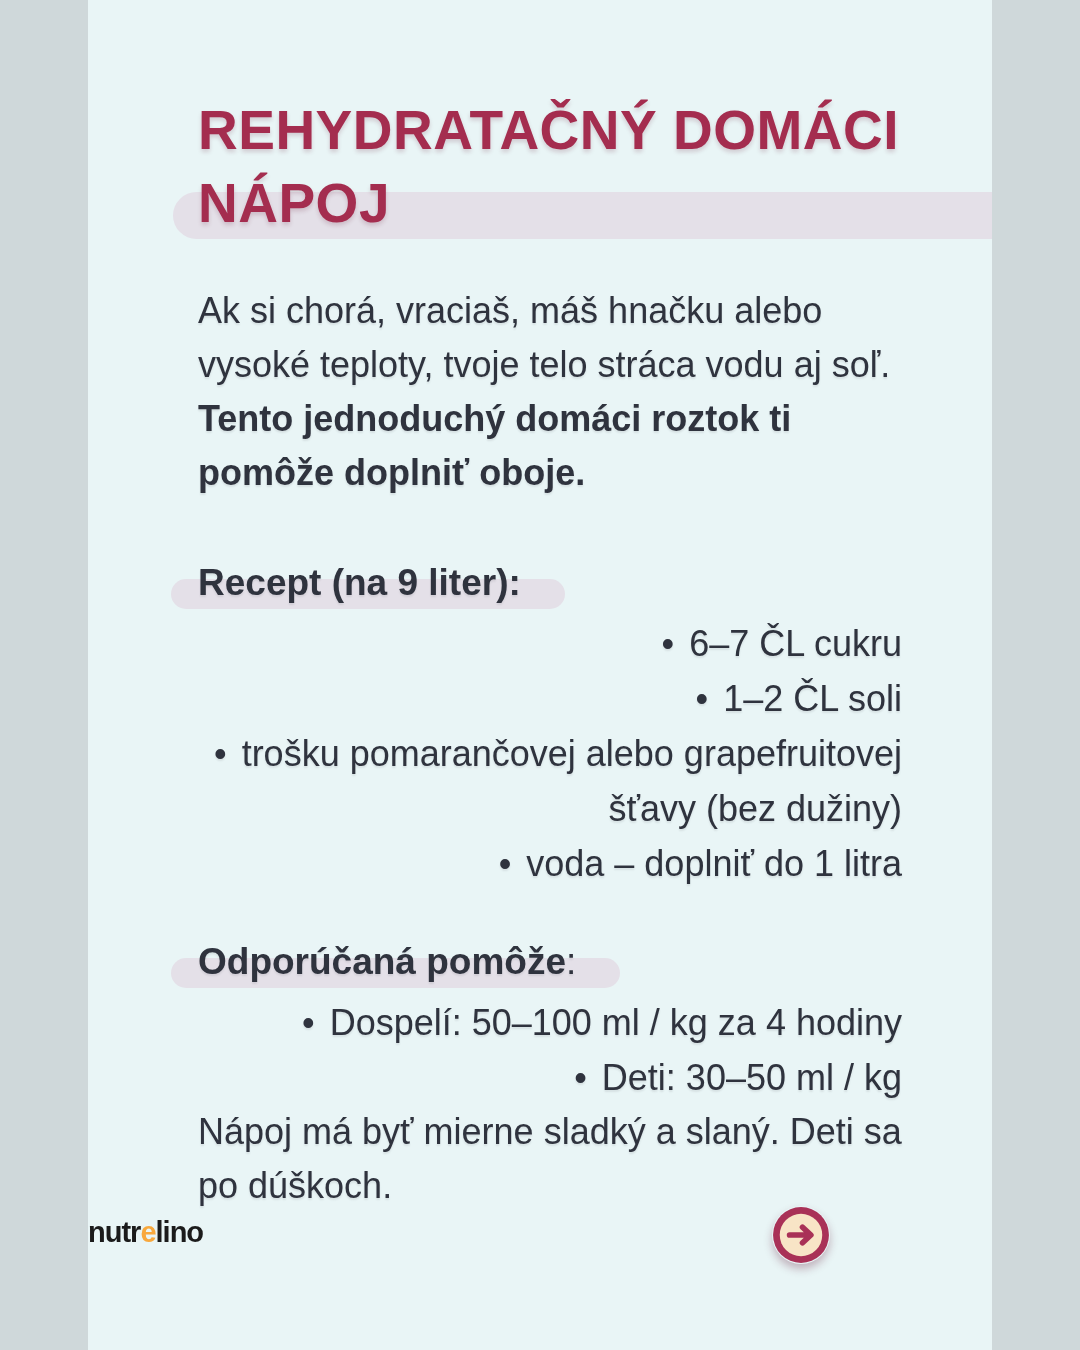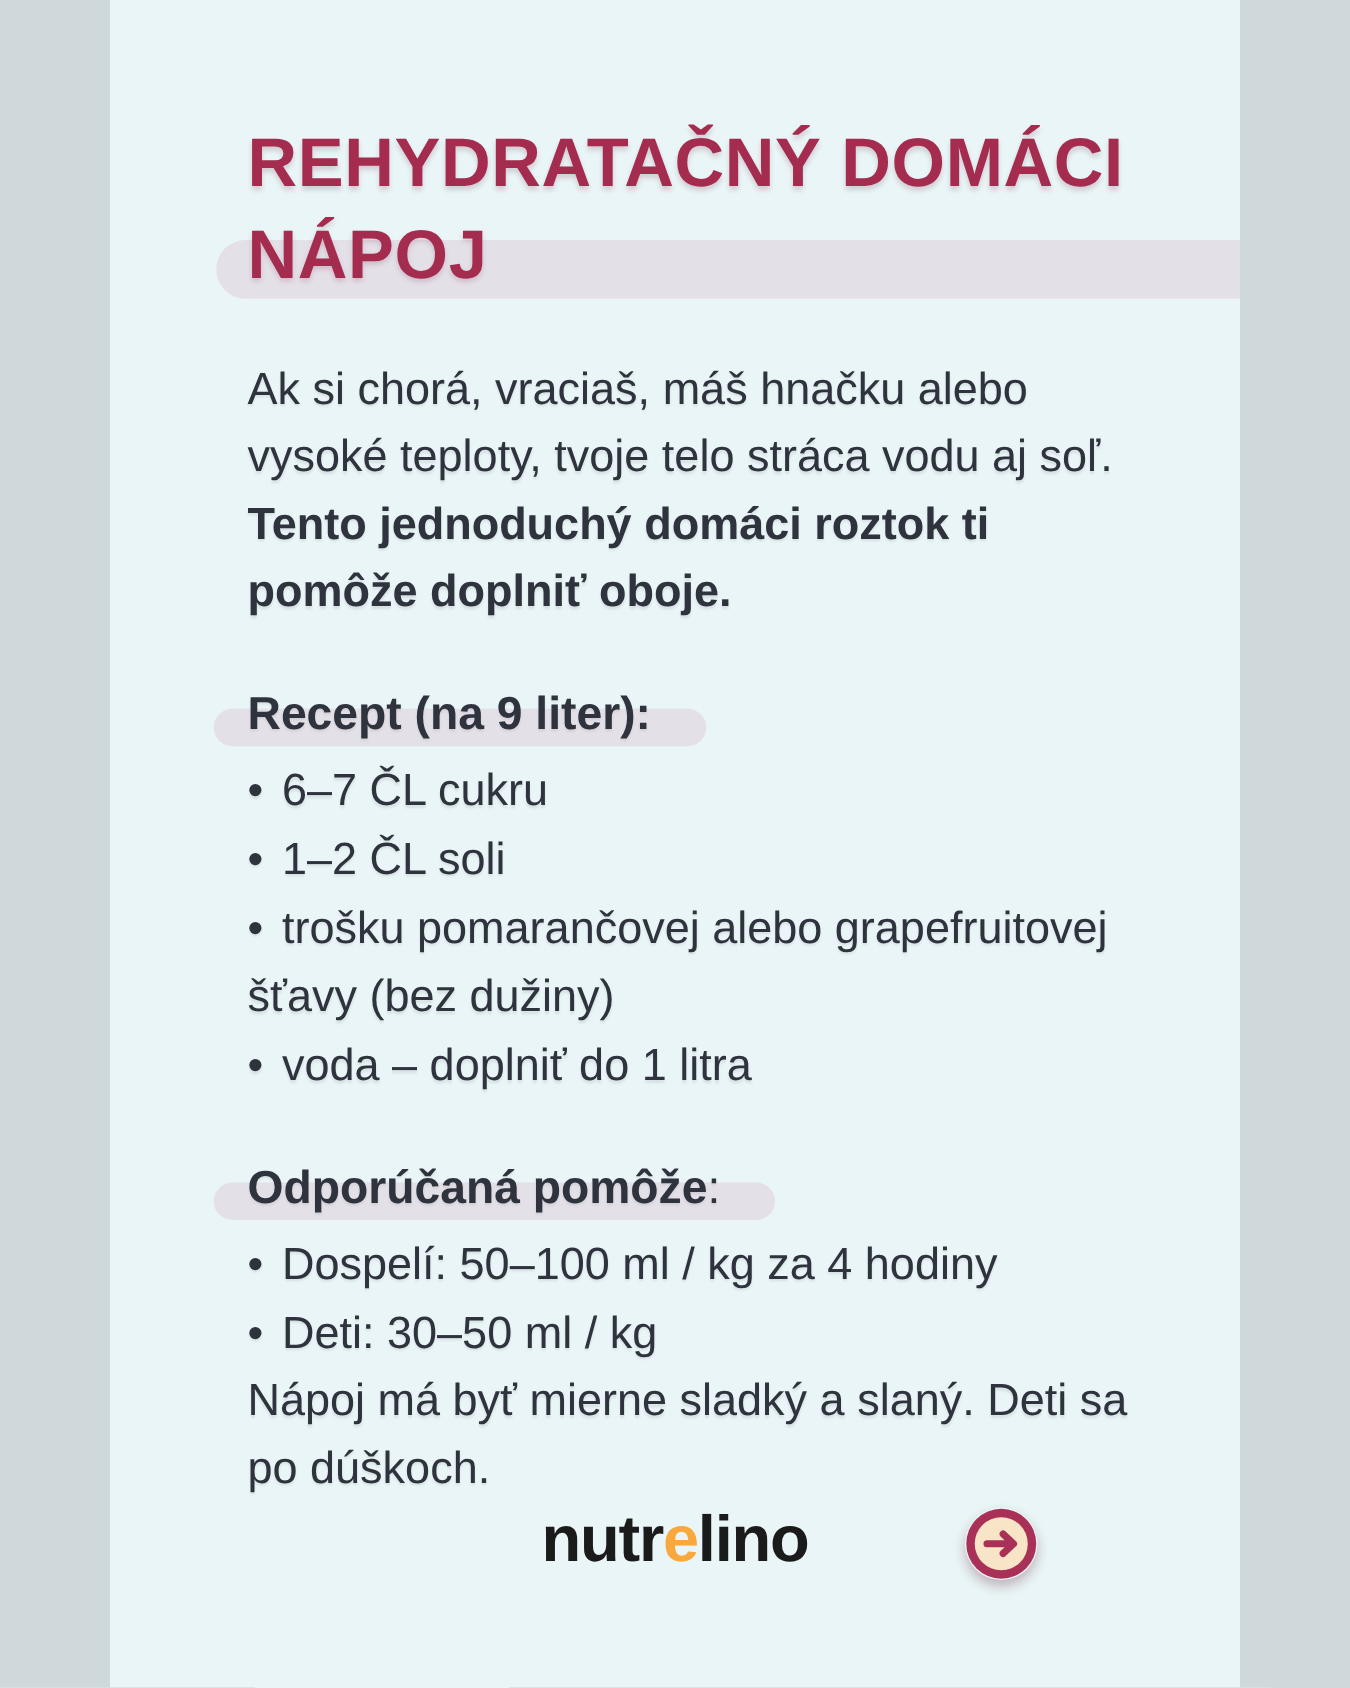--- a/index.html
+++ b/index.html
@@ -47,21 +47,21 @@
     top: 25px;
     width: 910px;
     height: 47px;
     border-radius: 26px;
     background: var(--highlight);
     z-index: 0;
   }
 
   
   .intro { margin: 0; }
-  .intro-emphasis { margin: 0 0 44px 0; font-weight: bold; }
+  .intro-emphasis { margin: 0 0 56px 0; font-weight: bold; }
 
   
   .section-heading {
     display: inline-block;
     position: relative;
     font-size: 37px;
     line-height: 46px;
     font-weight: bold;
     margin: 0 0 10px 0;
   }
@@ -76,39 +76,39 @@
     z-index: 0;
   }
   .heading-text { position: relative; z-index: 1; }
   .heading-colon { position: relative; z-index: 1; font-weight: normal; }
 
   
   ul.bullets {
     list-style: none;
     margin: 0 0 44px 0;
     padding: 0;
+    text-align: right;
   }
   ul.bullets li { line-height: 55px; }
   .dot { display: inline; margin-right: 15px; }
 
   ul.bullets.tight { margin-bottom: 0; }
 
   .note { margin: 0; }
 
   
   .footer {
     position: absolute;
     left: 0;
     right: 0;
     top: 1198px;
     height: 80px;
   }
   .brand {
-    text-align: center;
-    font-size: 52px;
+    font-size: 29px;
     line-height: 68px;
     font-weight: bold;
     letter-spacing: -1px;
     color: var(--brand-black);
     text-shadow: none;
   }
   .brand-e { color: var(--brand-orange); }
   .next-btn {
     position: absolute;
     right: 162px;

